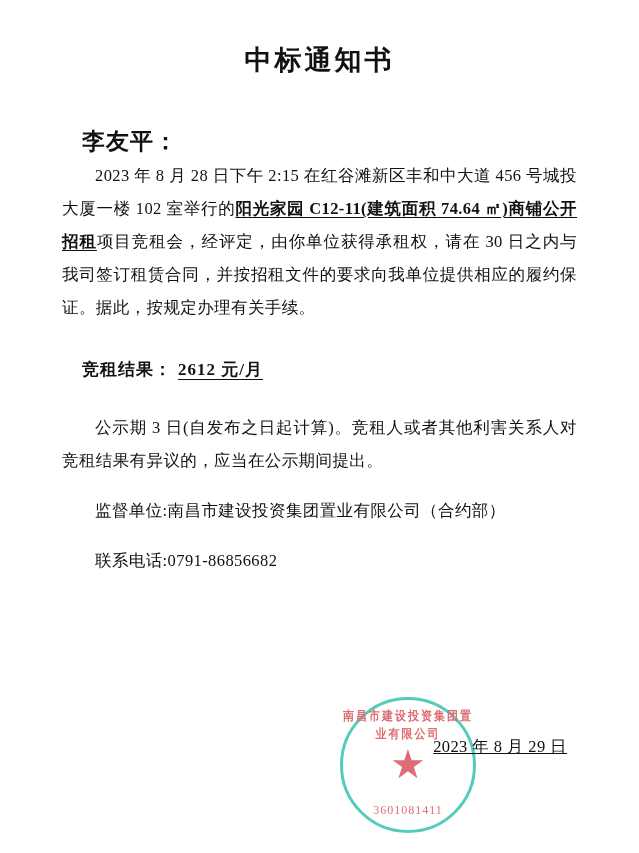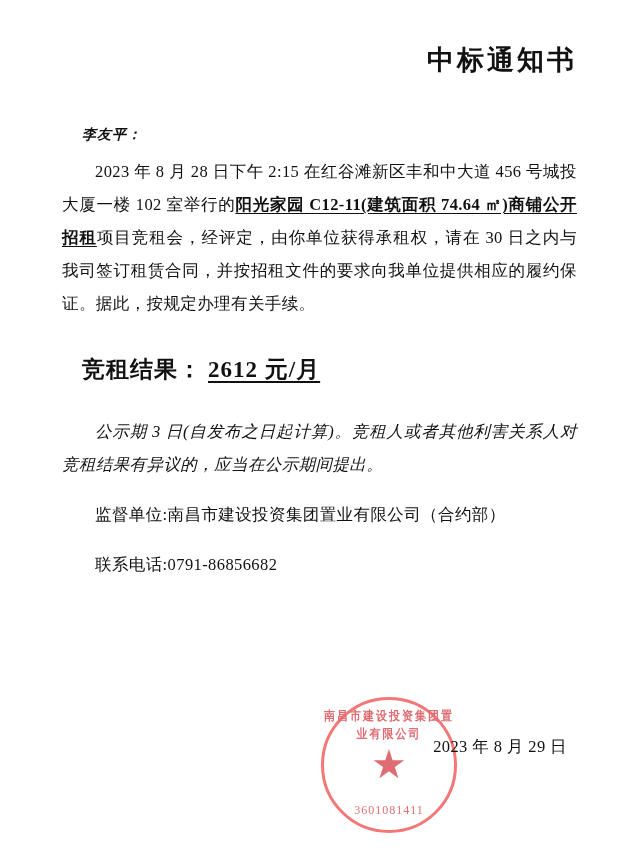--- a/index.html
+++ b/index.html
@@ -16,99 +16,98 @@
     overflow: hidden;
   }
   .page {
     position: relative;
     width: 639px;
     height: 853px;
     box-sizing: border-box;
     padding: 0 62px;
   }
   .doc-title {
-    text-align: right;
+    text-align: center;
     font-size: 27px;
     font-weight: bold;
     letter-spacing: 3px;
     margin-top: 42px;
     margin-bottom: 4px;
     font-family: "Liberation Serif", "DejaVu Serif", serif;
   }
   .salutation {
     margin-top: 48px;
-    font-size: 14px;
+    font-size: 23px;
     font-weight: bold;
     letter-spacing: 1px;
     margin-left: 20px;
-    font-style: italic;
   }
   .body-para {
-    margin-top: 11px;
+    margin-top: 2px;
     font-size: 16.5px;
     line-height: 2.0;
     text-align: justify;
     text-justify: inter-ideograph;
     text-indent: 2em;
     letter-spacing: 0.4px;
   }
   .emph {
     font-weight: bold;
     text-decoration: underline;
     text-underline-offset: 3px;
   }
   .result-line {
     margin-top: 34px;
-    font-size: 23px;
+    font-size: 17px;
     font-weight: bold;
     letter-spacing: 1px;
     margin-left: 20px;
   }
   .result-value {
     text-decoration: underline;
     text-underline-offset: 4px;
     padding: 0 6px;
     font-weight: bold;
   }
   .notice-para {
     margin-top: 30px;
     font-size: 16.5px;
     line-height: 2.0;
     text-align: justify;
     text-justify: inter-ideograph;
     text-indent: 2em;
     letter-spacing: 0.4px;
-    font-style: italic;
   }
   .info-line {
     margin-top: 17px;
     font-size: 16.5px;
     line-height: 2.0;
     text-indent: 2em;
     letter-spacing: 0.4px;
   }
   .signature-block {
     position: absolute;
     right: 72px;
     top: 688px;
     text-align: left;
     font-size: 16.5px;
     line-height: 2.0;
     letter-spacing: 0.4px;
   }
   .sign-date {
     margin-left: 26px;
+    text-decoration: underline;
   }
   .seal {
     position: absolute;
-    left: 321px;
+    left: 340px;
     top: 655px;
     width: 130px;
     height: 130px;
-    border: 3px solid #ef4444;
+    border: 3px solid #14b8a6;
     border-radius: 50%;
     opacity: 0.72;
     color: #d2343c;
   }
   .seal-star {
     position: absolute;
     left: 50%;
     top: 50%;
     transform: translate(-50%, -50%);
     font-size: 40px;

